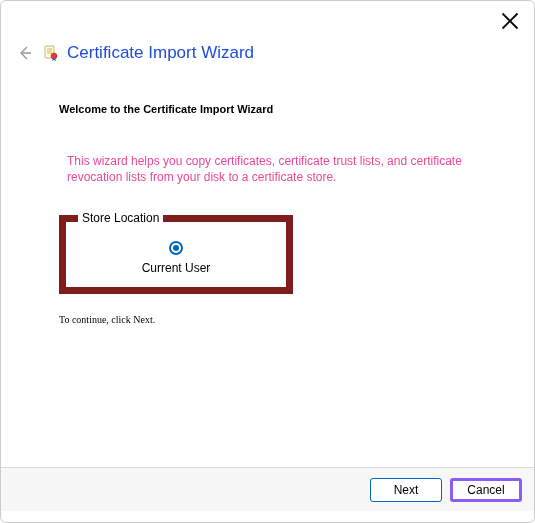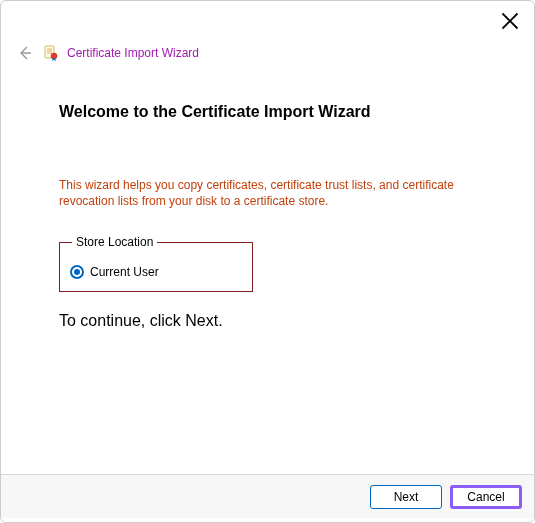--- a/index.html
+++ b/index.html
@@ -48,55 +48,57 @@
     .back-arrow svg { width: 16px; height: 16px; }
     .wiz-icon {
       width: 16px;
       height: 16px;
       display: flex;
       align-items: center;
       justify-content: center;
     }
     .wiz-icon svg { width: 16px; height: 16px; }
     .header-title {
-      font-size: 12px;
-      color: #a21caf;
+      font-size: 17px;
+      color: #1d4ed8;
     }
     .content {
       padding: 40px 58px 0 58px;
     }
     .main-title {
-      font-size: 16px;
+      font-size: 11px;
       font-weight: bold;
       color: #000;
-      margin-bottom: 56px;
+      margin-bottom: 38px;
     }
     .para {
       font-size: 12px;
-      color: #c2410c;
+      color: #ec4899;
       line-height: 1.35;
       margin-bottom: 26px;
+      margin-left: 8px;
     }
     .fieldset {
-      border: 1px solid #7f1d1d;
-      width: 194px;
+      border: 7px solid #7f1d1d;
+      width: 234px;
       padding: 6px 10px 12px 10px;
       margin-bottom: 20px;
     }
     .fieldset-legend {
       font-size: 12px;
       padding: 0 4px;
       margin-left: 2px;
     }
     .radio-row {
       display: flex;
       align-items: center;
       gap: 6px;
       margin-top: 10px;
       cursor: pointer;
+      flex-direction: column;
     }
     .radio {
       width: 14px;
       height: 14px;
       border-radius: 50%;
       border: 1px solid #666;
       display: flex;
       align-items: center;
       justify-content: center;
       flex-shrink: 0;
@@ -108,25 +110,26 @@
       content: "";
       width: 6px;
       height: 6px;
       border-radius: 50%;
       background: #0067c0;
     }
     .radio-label {
       font-size: 12px;
     }
     .continue {
-      font-size: 16px;
+      font-size: 10px;
+      font-family: Liberation Serif, serif;
     }
     .footer {
       position: absolute;
-      bottom: 4px;
+      bottom: 11px;
       left: 0;
       right: 0;
       height: 44px;
       border-top: 1px solid #d9d9d9;
       background: #f7f7f7;
       display: flex;
       align-items: center;
       justify-content: flex-end;
       padding-right: 12px;
       gap: 8px;

